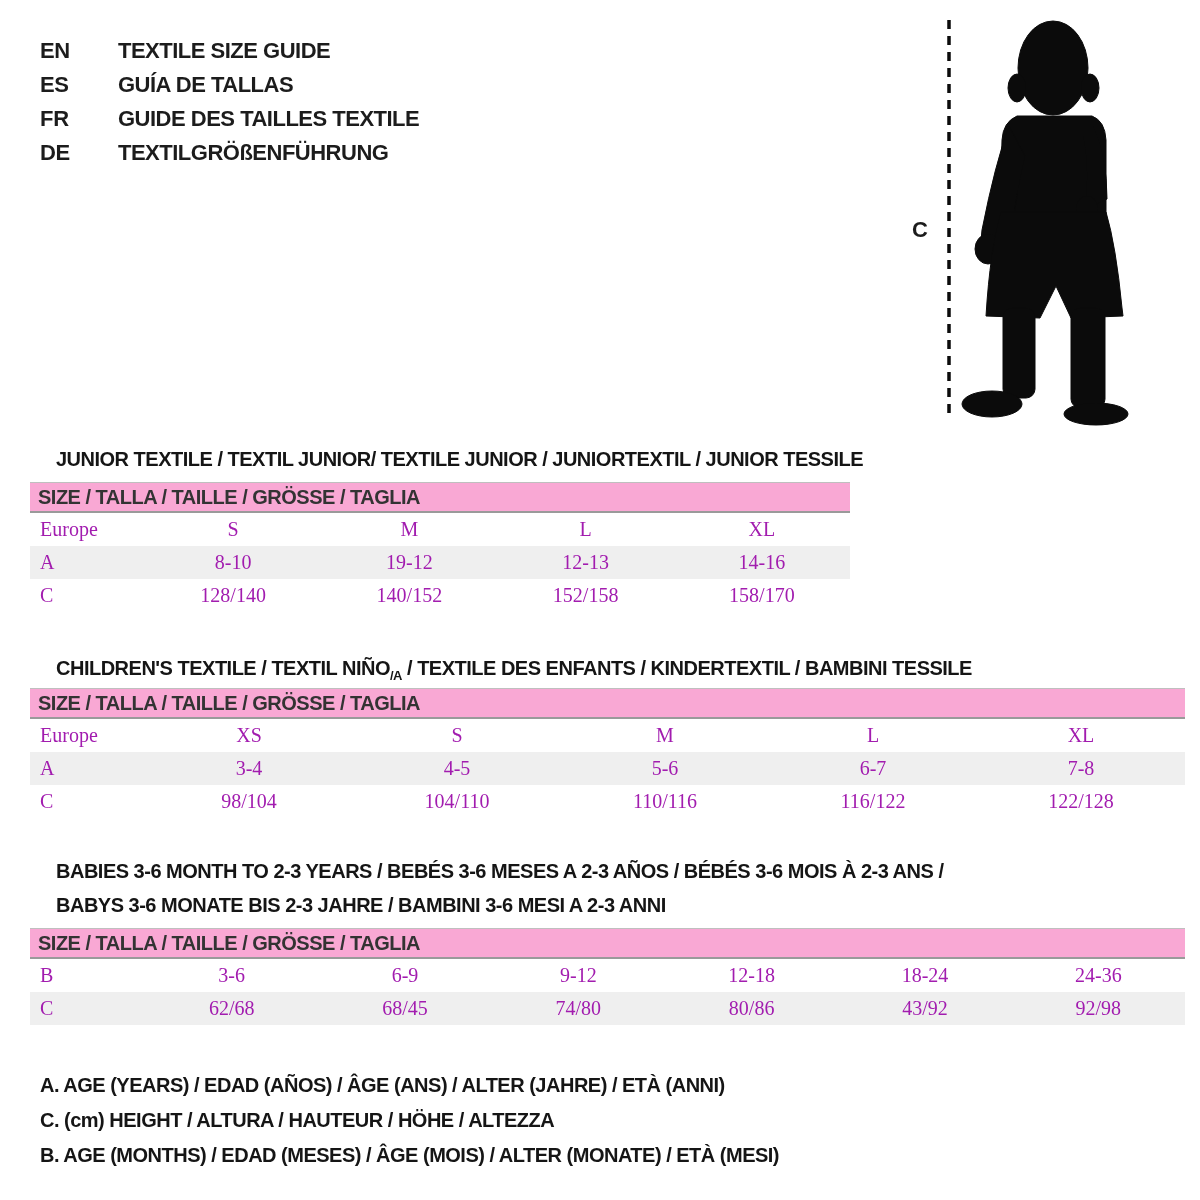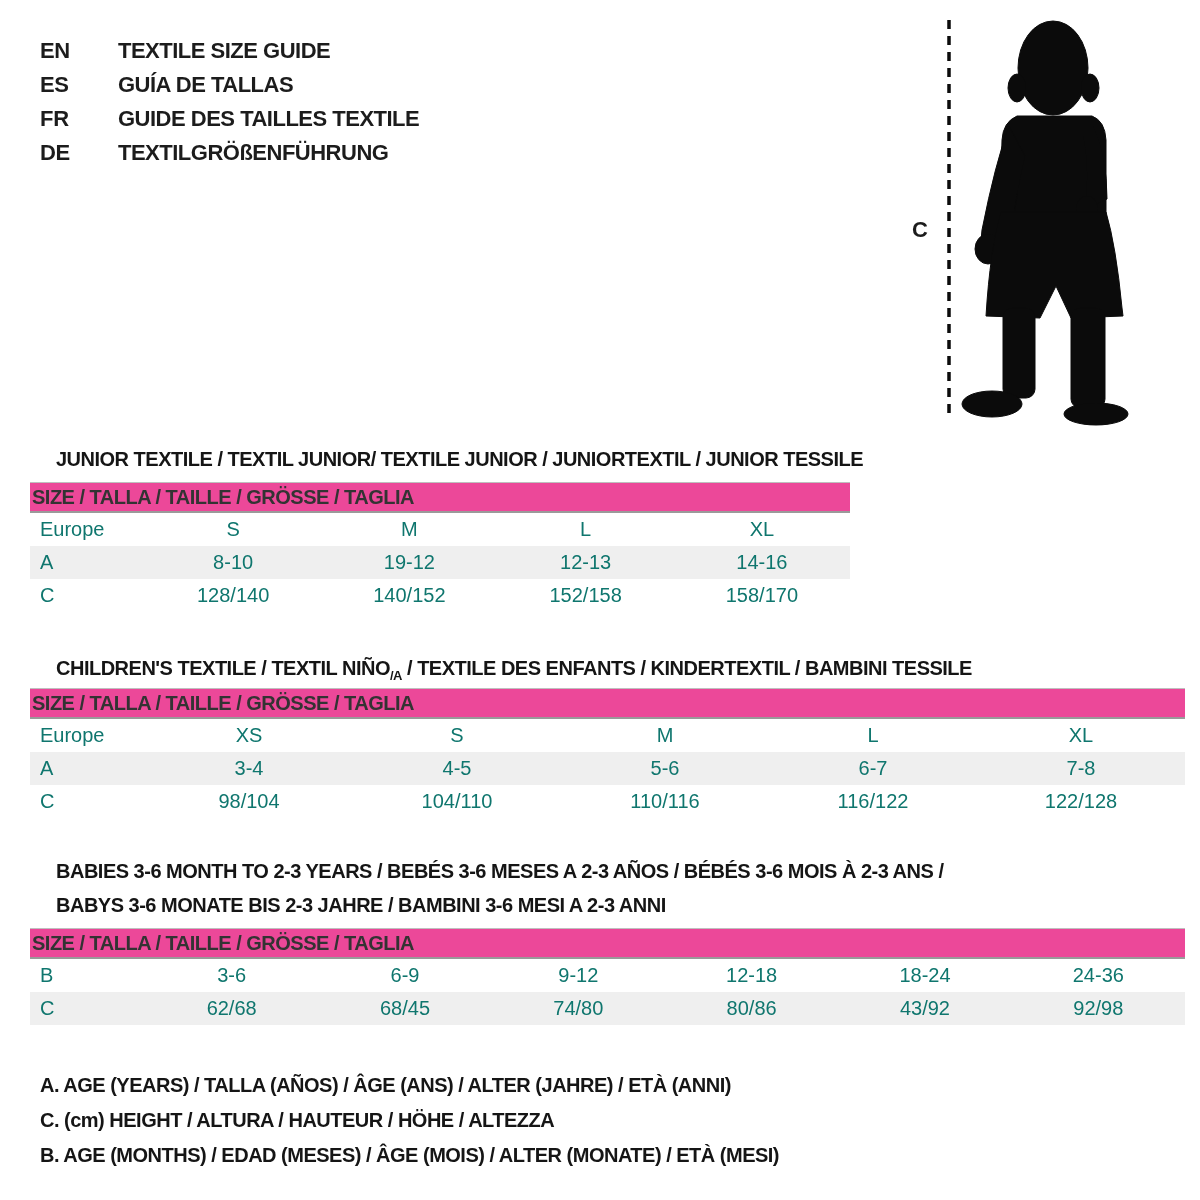--- a/index.html
+++ b/index.html
@@ -26,27 +26,27 @@
     font-weight:700;font-size:20px;letter-spacing:-0.5px;
     color:#151515;white-space:nowrap;
   }
   .sec-heading .sub{font-size:13px;vertical-align:sub;}
   .sec-heading.two-line{white-space:normal;line-height:34px;width:960px;}
 
   
   .size-table{position:absolute;left:30px;}
   .size-table .bar{
     height:28px;line-height:28px;
-    background:#ec4899;
+    background:#f9a8d4;
     border-top:1px solid #bfbfbf;
     border-bottom:2px solid #9a9a9a;
     font-weight:700;font-size:20px;letter-spacing:-0.5px;
-    color:#333;padding-left:2px;
+    color:#333;padding-left:8px;
   }
-  .trow{display:flex;height:33px;align-items:center;font-size:20px;color:#0f766e;}
+  .trow{display:flex;height:33px;align-items:center;font-size:20px;color:#a21caf;font-family:Liberation Serif, serif;}
   .trow.shaded{background:#efefef;}
   .tlabel{width:115px;padding-left:10px;box-sizing:border-box;text-align:left;}
   .tcell{flex:1;text-align:center;}
 
   
   .legend{position:absolute;left:40px;top:1068px;}
   .legend-line{
     height:35px;line-height:35px;
     font-weight:700;font-size:20px;letter-spacing:-0.5px;
     color:#151515;white-space:nowrap;
@@ -181,16 +181,16 @@
     <span class="tcell">62/68</span>
     <span class="tcell">68/45</span>
     <span class="tcell">74/80</span>
     <span class="tcell">80/86</span>
     <span class="tcell">43/92</span>
     <span class="tcell">92/98</span>
   </div>
 </div>
 
 <div class="legend">
-  <div class="legend-line">A. AGE (YEARS) / TALLA (AÑOS) / ÂGE (ANS) / ALTER (JAHRE) / ETÀ (ANNI)</div>
+  <div class="legend-line">A. AGE (YEARS) / EDAD (AÑOS) / ÂGE (ANS) / ALTER (JAHRE) / ETÀ (ANNI)</div>
   <div class="legend-line">C. (cm) HEIGHT / ALTURA / HAUTEUR / HÖHE / ALTEZZA</div>
   <div class="legend-line">B. AGE (MONTHS) / EDAD (MESES) / ÂGE (MOIS) / ALTER (MONATE) / ETÀ (MESI)</div>
 </div>
 
 </body></html>

